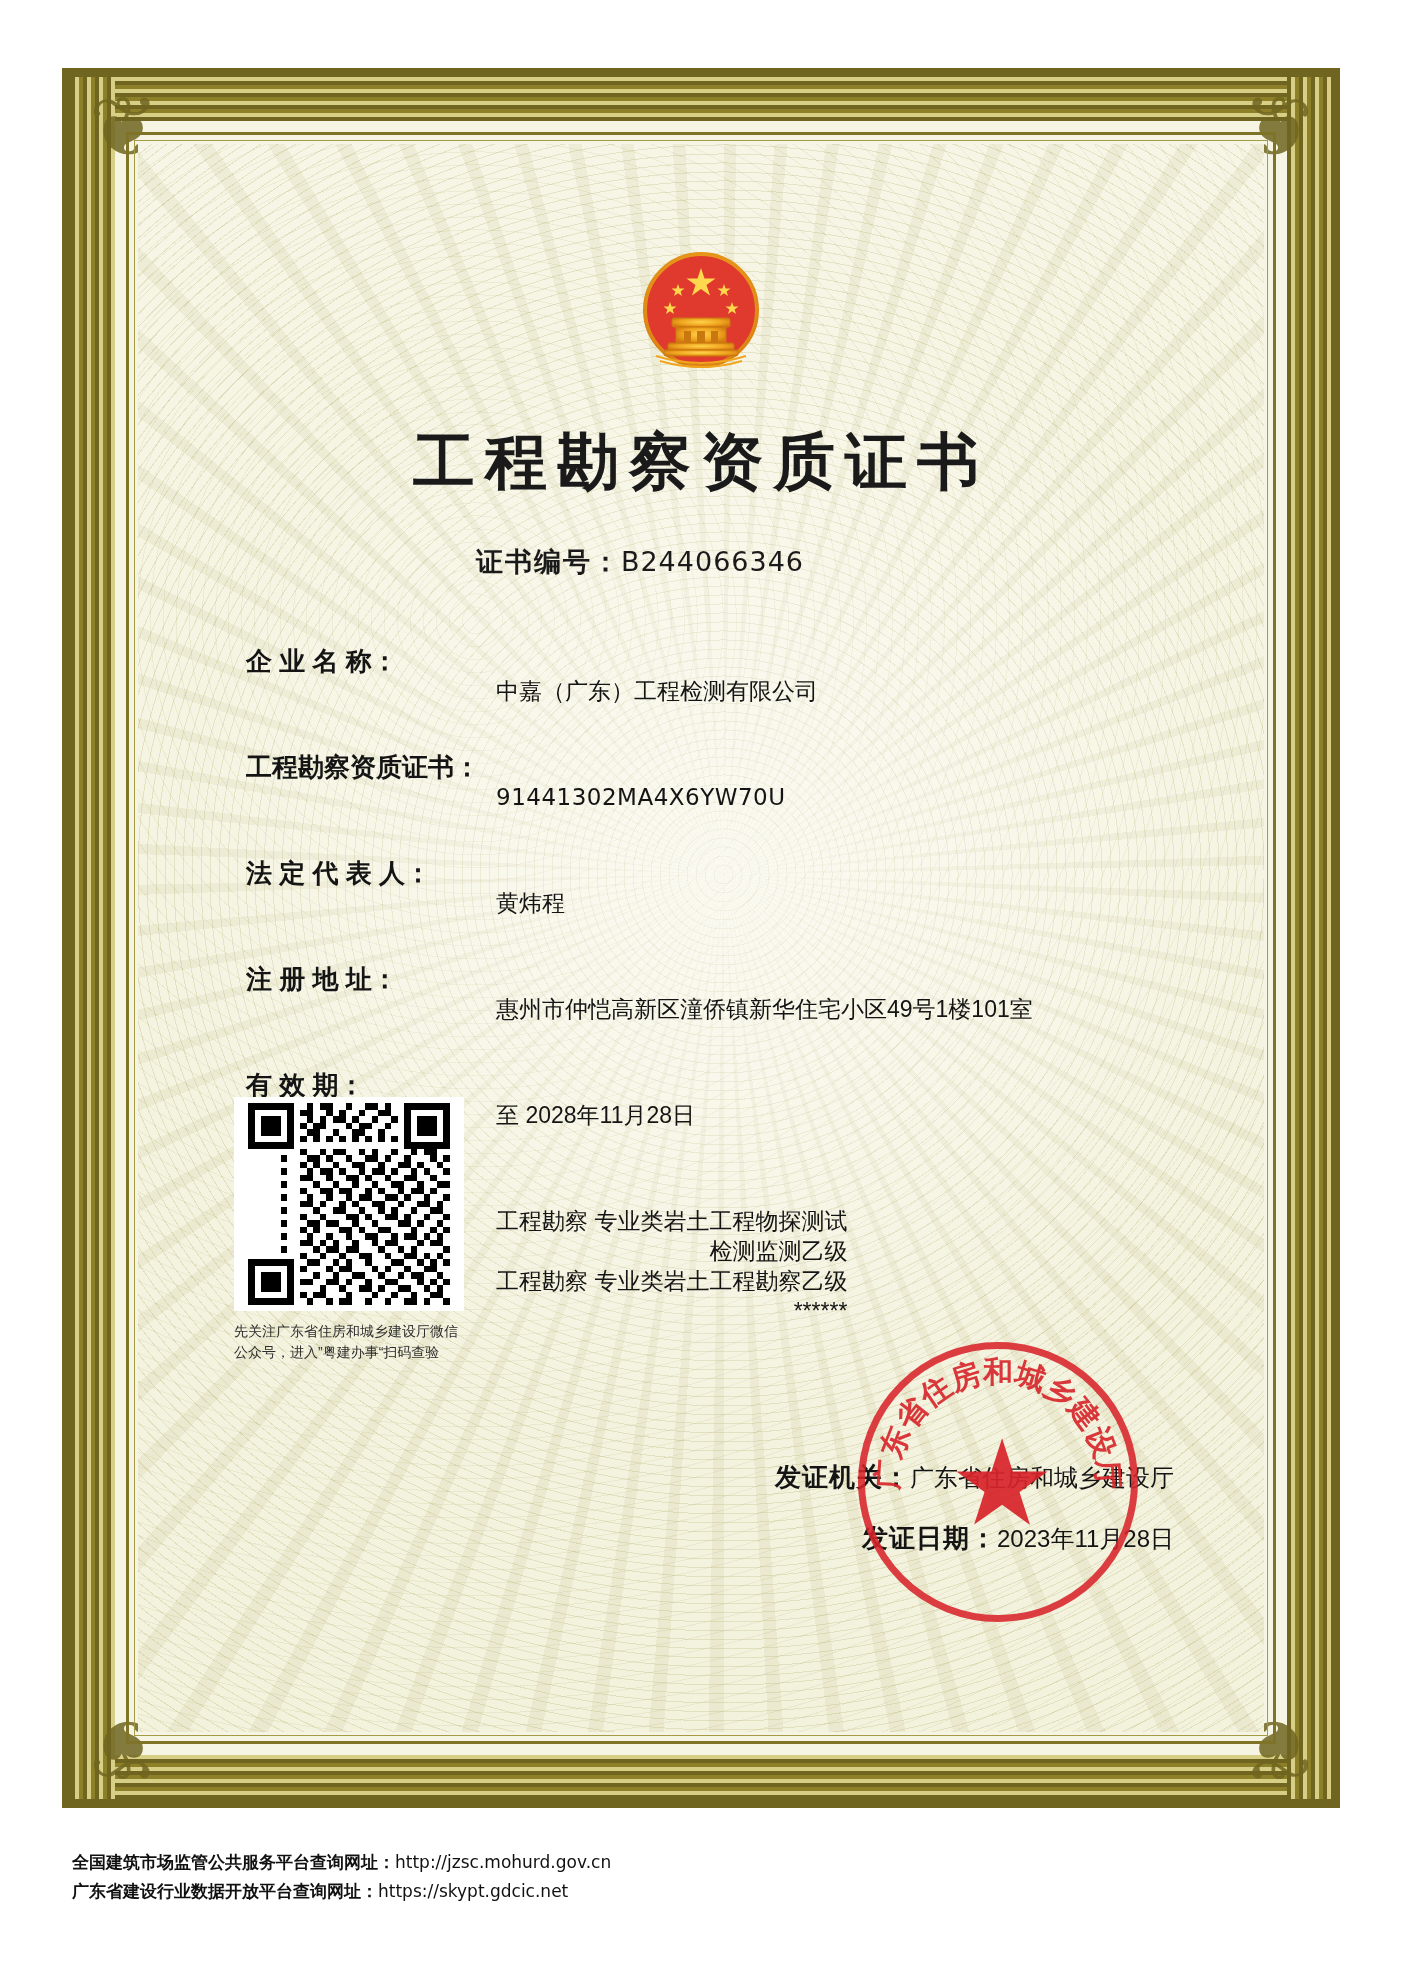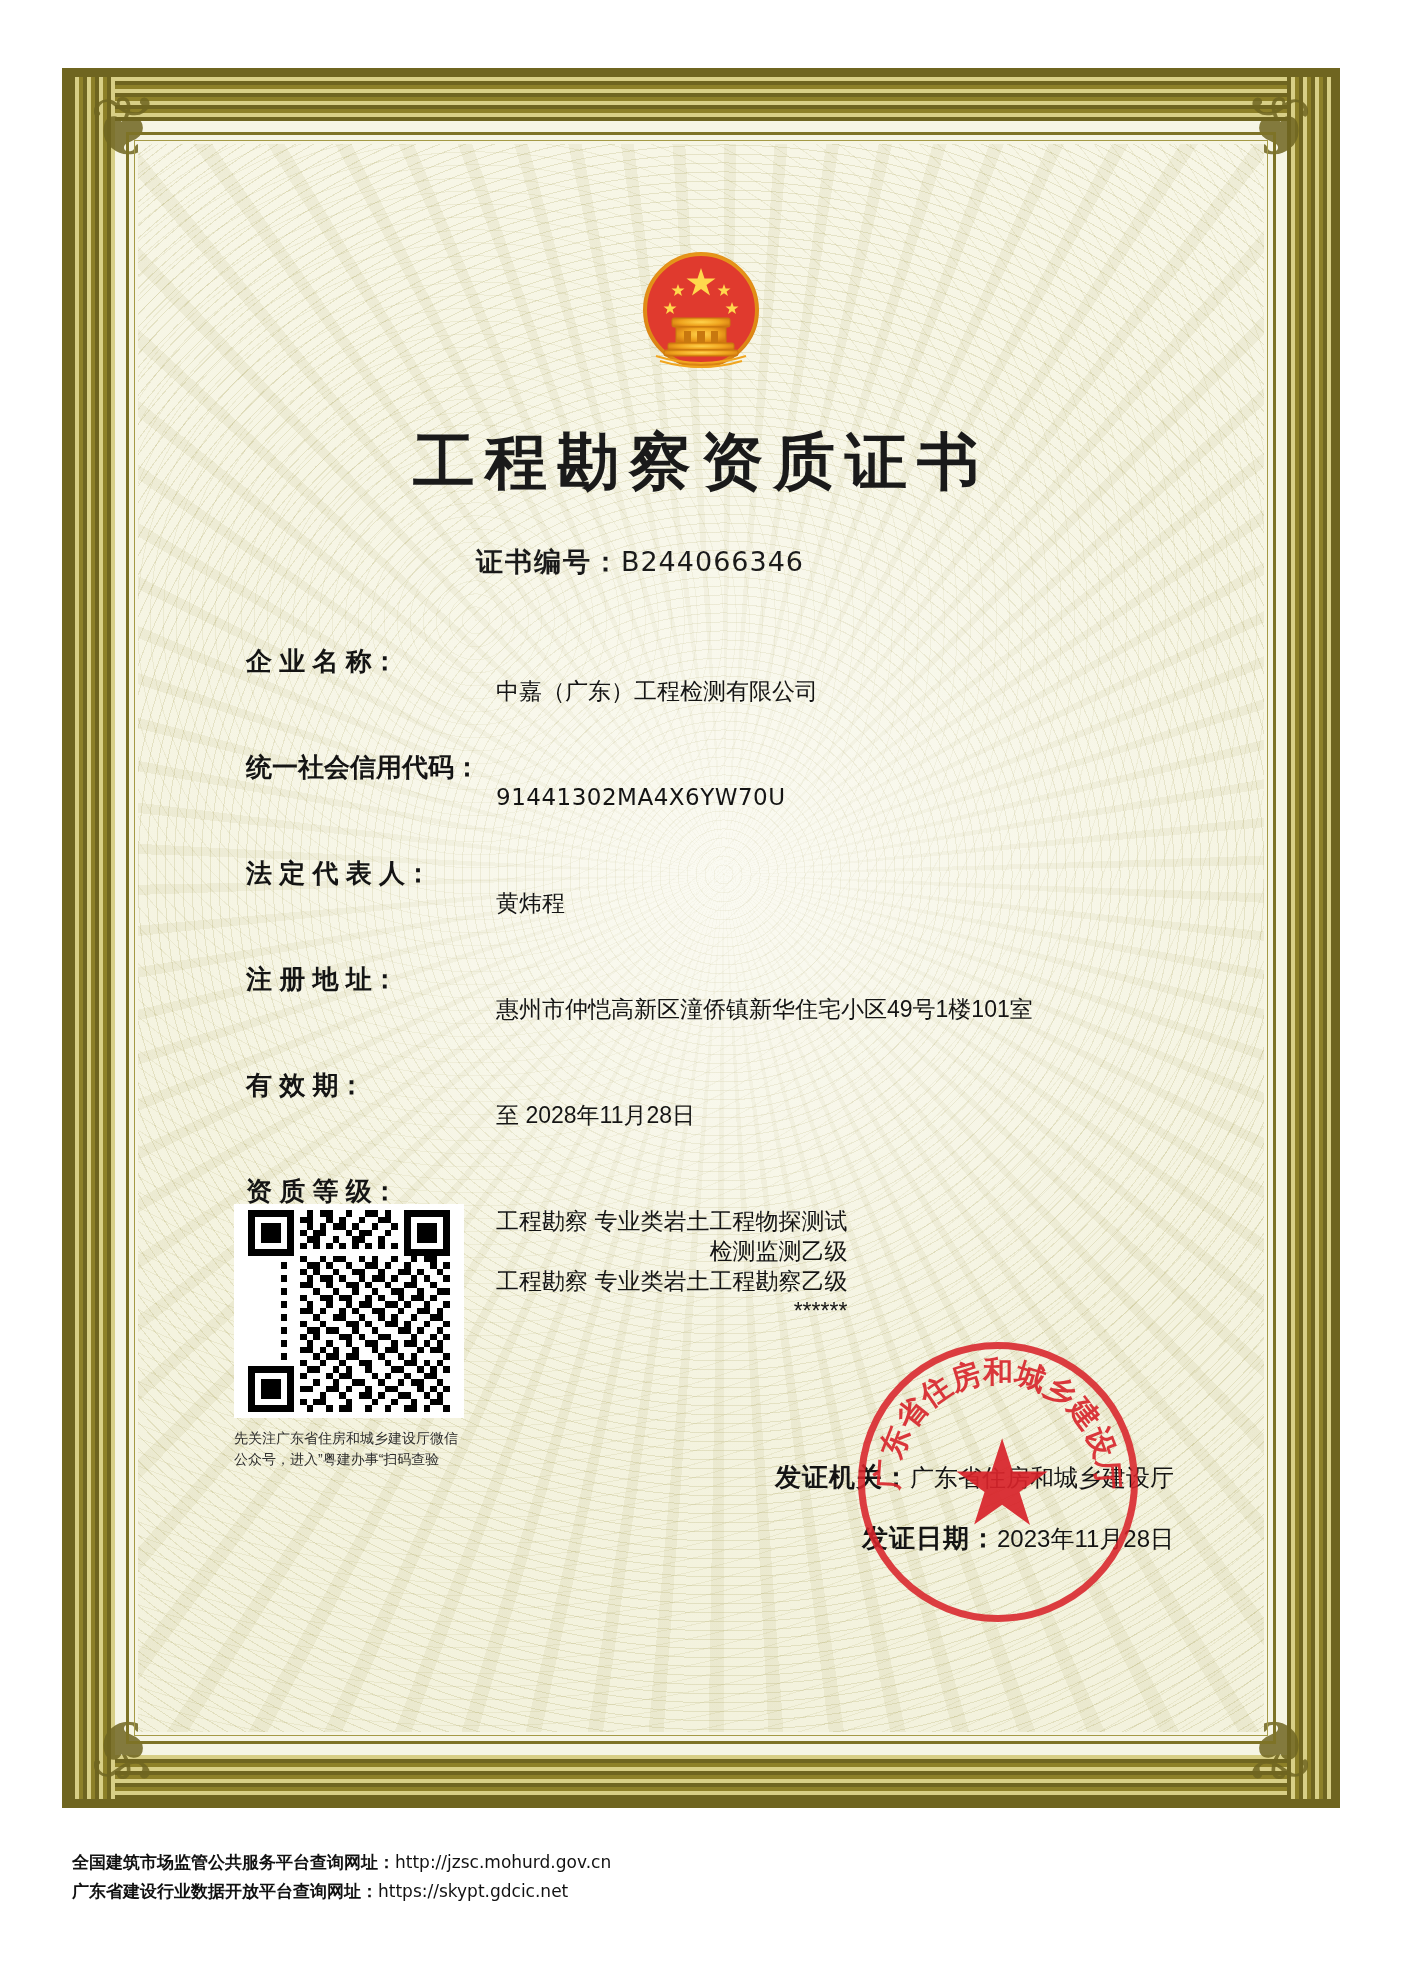--- a/index.html
+++ b/index.html
@@ -190,21 +190,21 @@
   }
   .row .value.mono {
     font-family: "DejaVu Sans", sans-serif;
     letter-spacing: .5px;
   }
 
   
   .qr-wrap {
     position: absolute;
     left: 96px;
-    top: 1060px;
+    top: 953px;
     width: 230px;
   }
   .qr {
     width: 230px;
     height: 214px;
     background: #ffffff;
     padding: 0;
     box-sizing: border-box;
     display: block;
   }
@@ -363,21 +363,21 @@
       </div>
 
       <div class="fields">
 
         <div class="row">
           <div class="label">企 业 名 称：</div>
           <div class="value">中嘉（广东）工程检测有限公司</div>
         </div>
 
         <div class="row">
-          <div class="label">统一社会信用代码：</div>
+          <div class="label">工程勘察资质证书：</div>
           <div class="value mono">91441302MA4X6YW70U</div>
         </div>
 
         <div class="row">
           <div class="label">法 定 代 表 人：</div>
           <div class="value">黄炜程</div>
         </div>
 
         <div class="row">
           <div class="label">注 册 地 址：</div>

